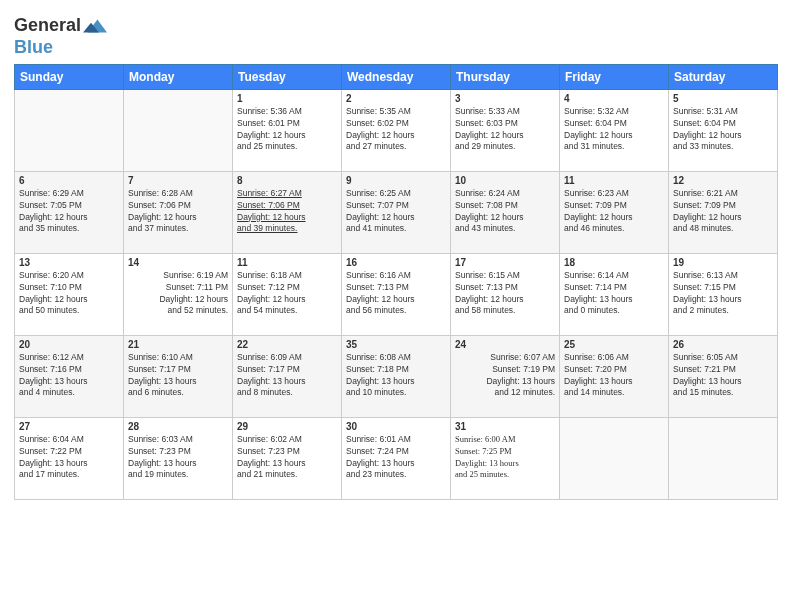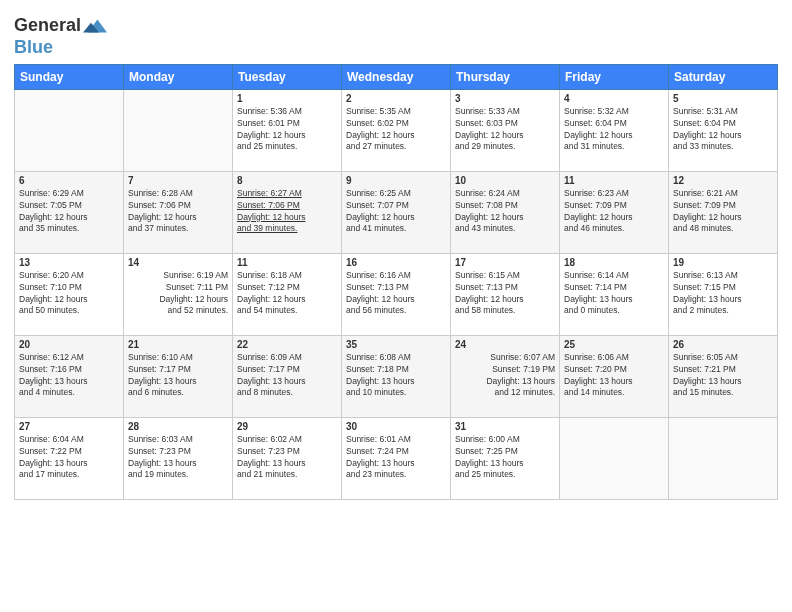--- a/index.html
+++ b/index.html
@@ -352,21 +352,21 @@
           </td>
           <td>
             <span class="day-num">30</span>
             <div class="day-info" style="white-space: pre-line;">Sunrise: 6:01 AM
 Sunset: 7:24 PM
 Daylight: 13 hours
 and 23 minutes.</div>
           </td>
           <td>
             <span class="day-num">31</span>
-            <div class="day-info" style="white-space: pre-line;">Sunrise: 6:00 AM
+            <div class="day-info" style="white-space: pre-line; font-family: Liberation Serif, serif;">Sunrise: 6:00 AM
 Sunset: 7:25 PM
 Daylight: 13 hours
 and 25 minutes.</div>
           </td>
           <td class="empty-cell"></td>
           <td class="empty-cell"></td>
         </tr>
       </tbody>
   </table>
 </div>

